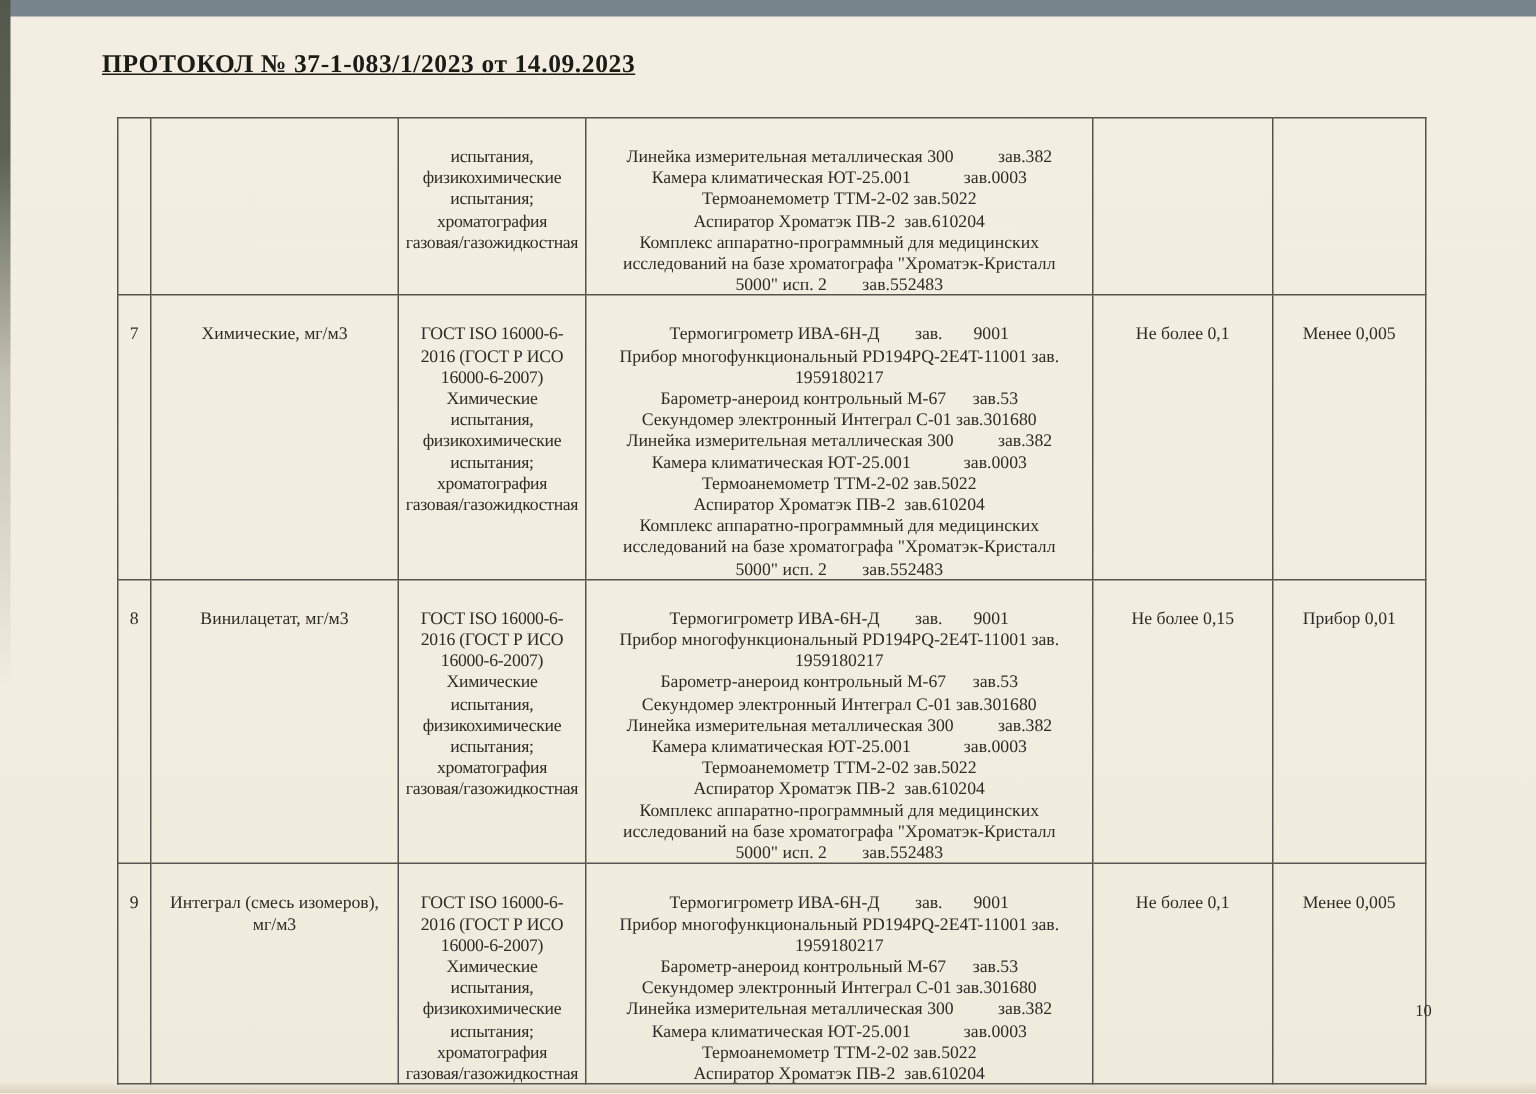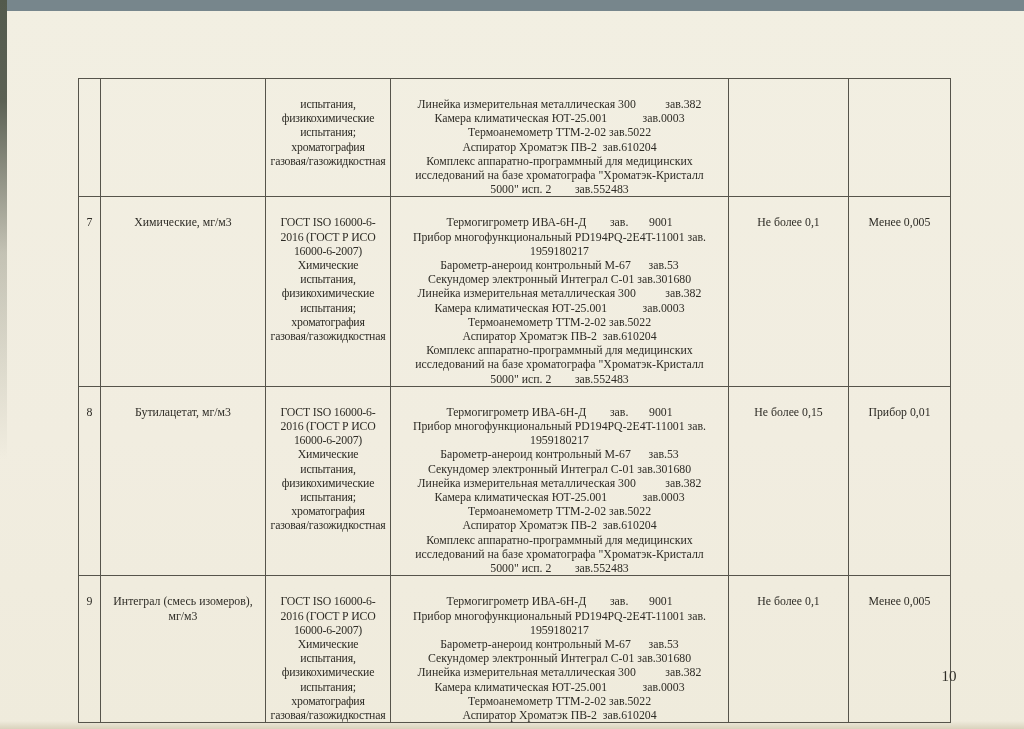--- a/index.html
+++ b/index.html
@@ -31,31 +31,32 @@
     font-size:11.8px; line-height:14.2px; color:#2e2c26;
   }
   table.tbl td{
     border:1px solid #56544b; vertical-align:top; text-align:center;
     padding:18px 1px 0 1px; white-space:pre; overflow:hidden;
   }
   tr.r0{height:104px;} tr.r1{height:173px;} tr.r2{height:172px;} tr.r3{height:132px;}
   td.method{letter-spacing:-0.2px;}
   .pageno{
     position:absolute; left:936px; top:668px; width:26px;
-    font-size:15px; text-align:center; color:#2e2c26;
+    font-size:11px; text-align:center; color:#2e2c26;
   }
 </style>
 </head>
 <body>
 
 <div class="screen">
   <div class="top-strip"></div>
   <div class="left-strip"></div>
   <div class="bottom-shade"></div>
 
+  <h1 class="title">ПРОТОКОЛ № 37-1-083/1/2023 от 14.09.2023</h1>
 
   <table class="tbl">
     <colgroup>
       <col style="width:22px">
         <col style="width:165px">
         <col style="width:125px">
       <col style="width:338px">
         <col style="width:120px">
         <col style="width:102px">
     </colgroup>
@@ -100,21 +101,21 @@
 Термоанемометр ТТМ-2-02 зав.5022
 Аспиратор Хроматэк ПВ-2  зав.610204
 Комплекс аппаратно-программный для медицинских
 исследований на базе хроматографа "Хроматэк-Кристалл
 5000" исп. 2        зав.552483</td>
         <td class="limit">Не более 0,1</td>
         <td class="result">Менее 0,005</td>
       </tr>
       <tr class="r2">
         <td class="num">8</td>
-        <td class="name">Бутилацетат, мг/м3</td>
+        <td class="name">Винилацетат, мг/м3</td>
         <td class="method">ГОСТ ISO 16000-6-
 2016 (ГОСТ Р ИСО
 16000-6-2007)
 Химические
 испытания,
 физикохимические
 испытания;
 хроматография
 газовая/газожидкостная</td>
         <td class="equip">Термогигрометр ИВА-6Н-Д        зав.       9001

